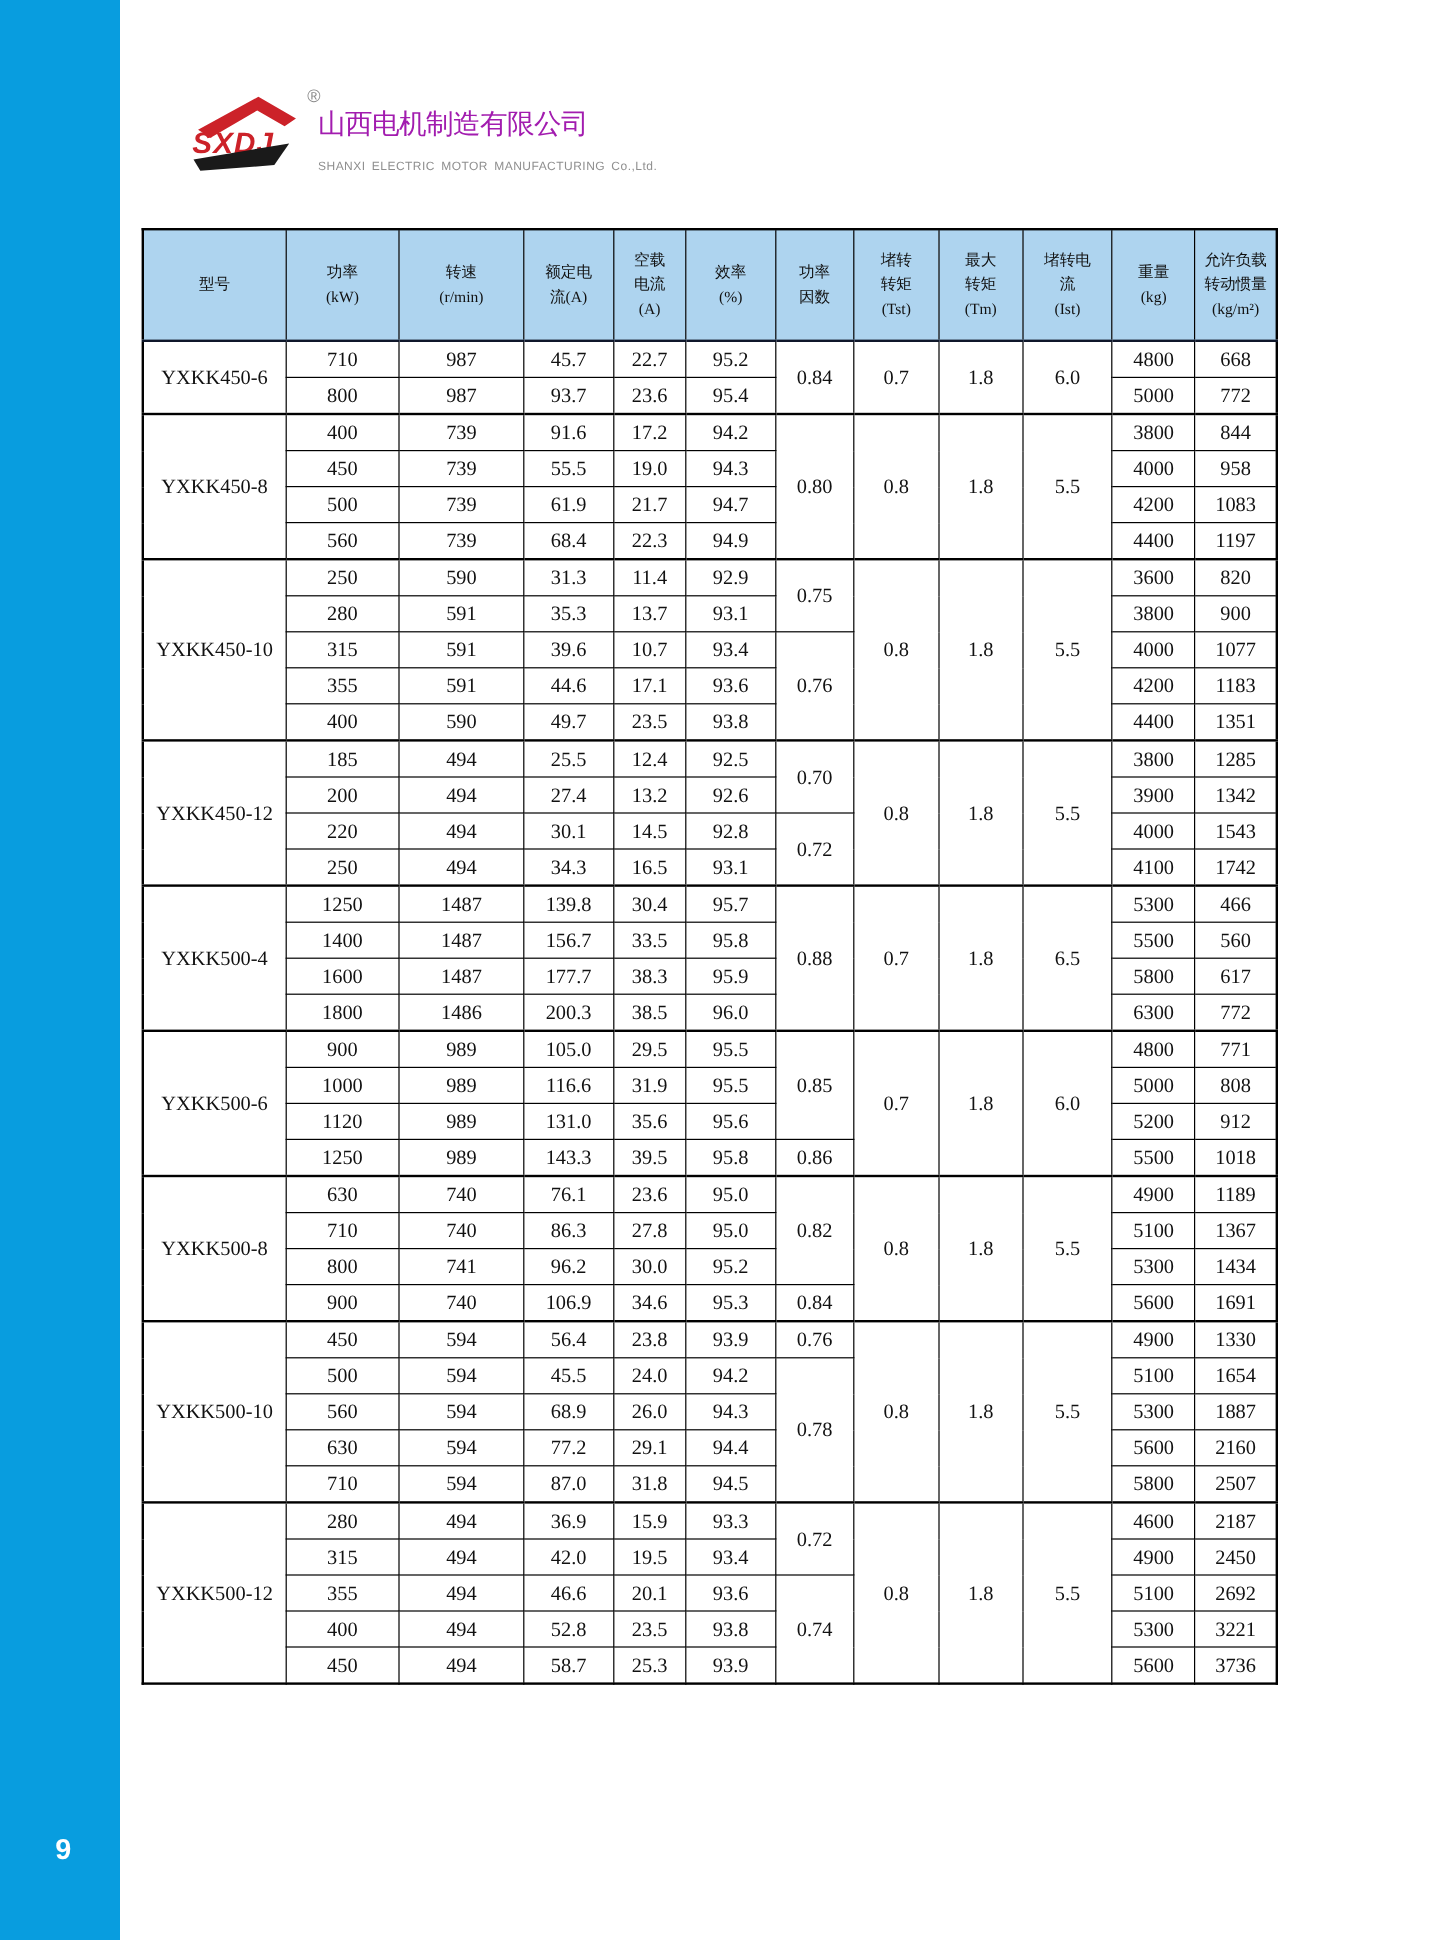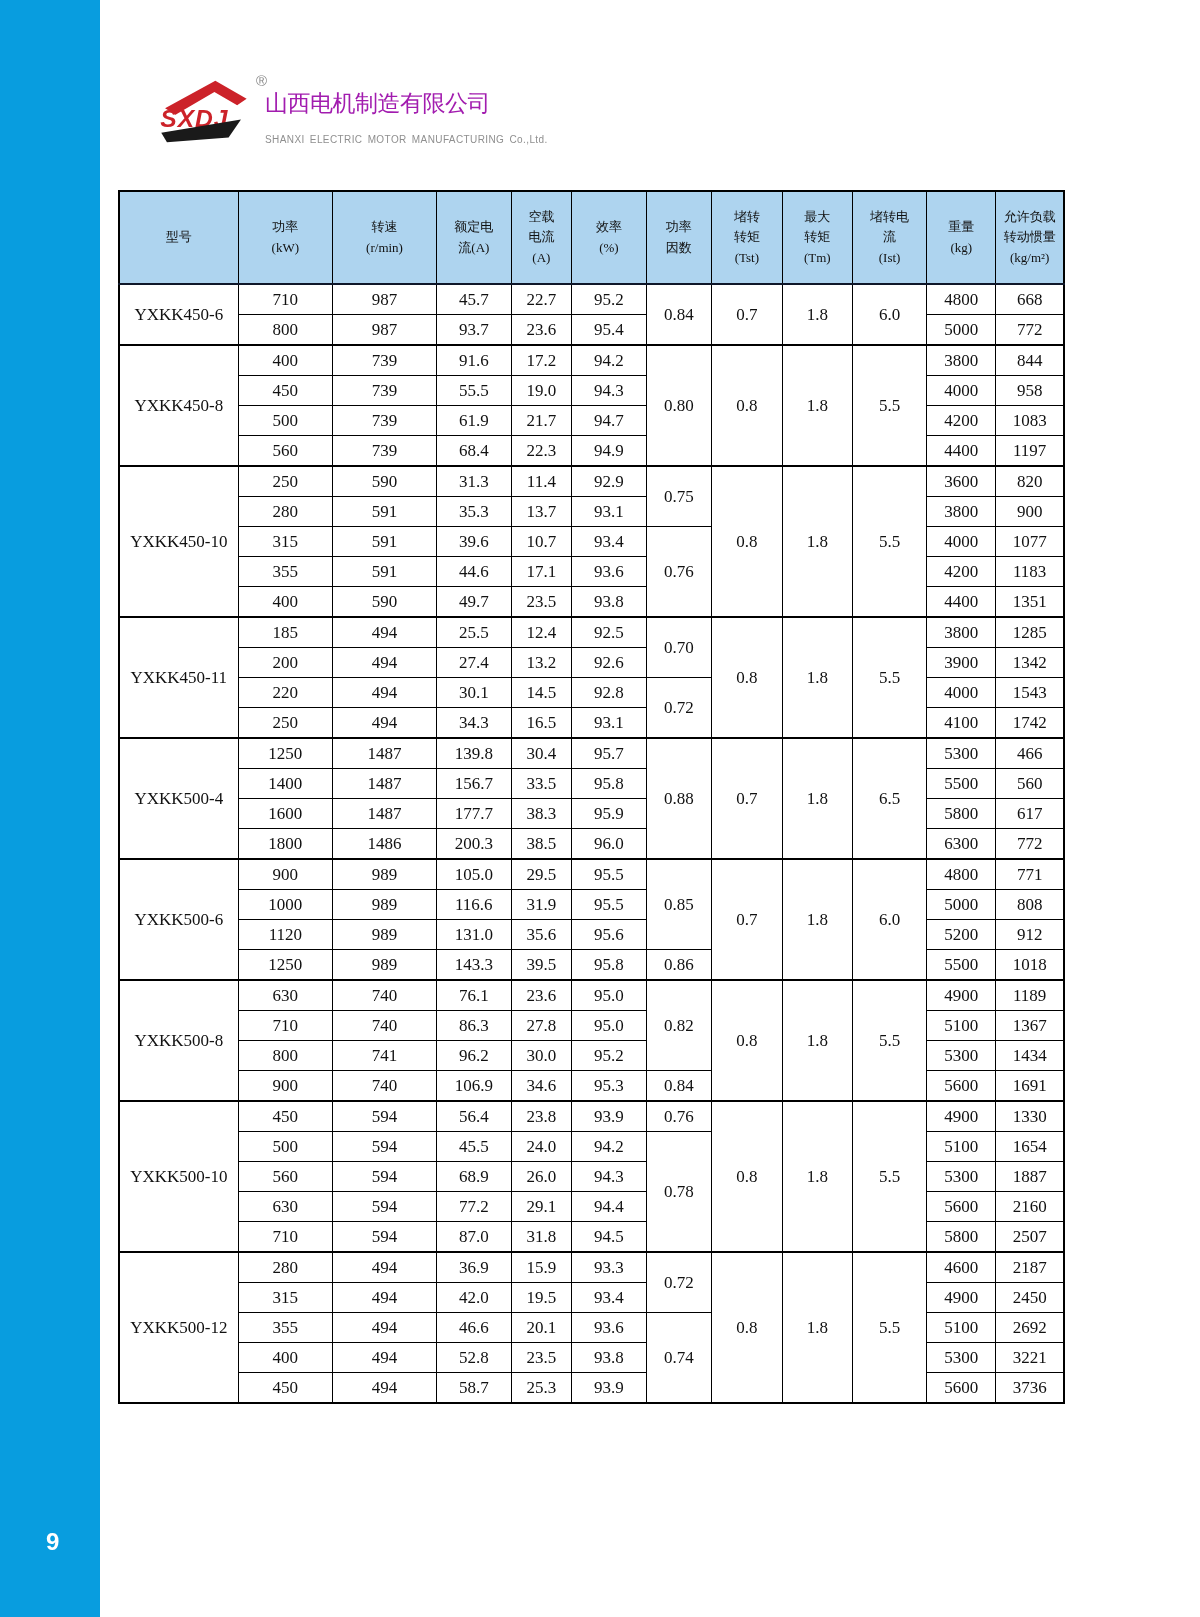--- a/index.html
+++ b/index.html
@@ -285,21 +285,21 @@
         <tr>
           <td>400</td>
           <td>590</td>
           <td>49.7</td>
           <td>23.5</td>
           <td>93.8</td>
           <td>4400</td>
           <td>1351</td>
         </tr>
         <tr class="group-start">
-          <td rowspan="4">YXKK450-11</td>
+          <td rowspan="4">YXKK450-12</td>
           <td>185</td>
           <td>494</td>
           <td>25.5</td>
           <td>12.4</td>
           <td>92.5</td>
           <td rowspan="2">0.70</td>
           <td rowspan="4">0.8</td>
           <td rowspan="4">1.8</td>
           <td rowspan="4">5.5</td>
           <td>3800</td>

